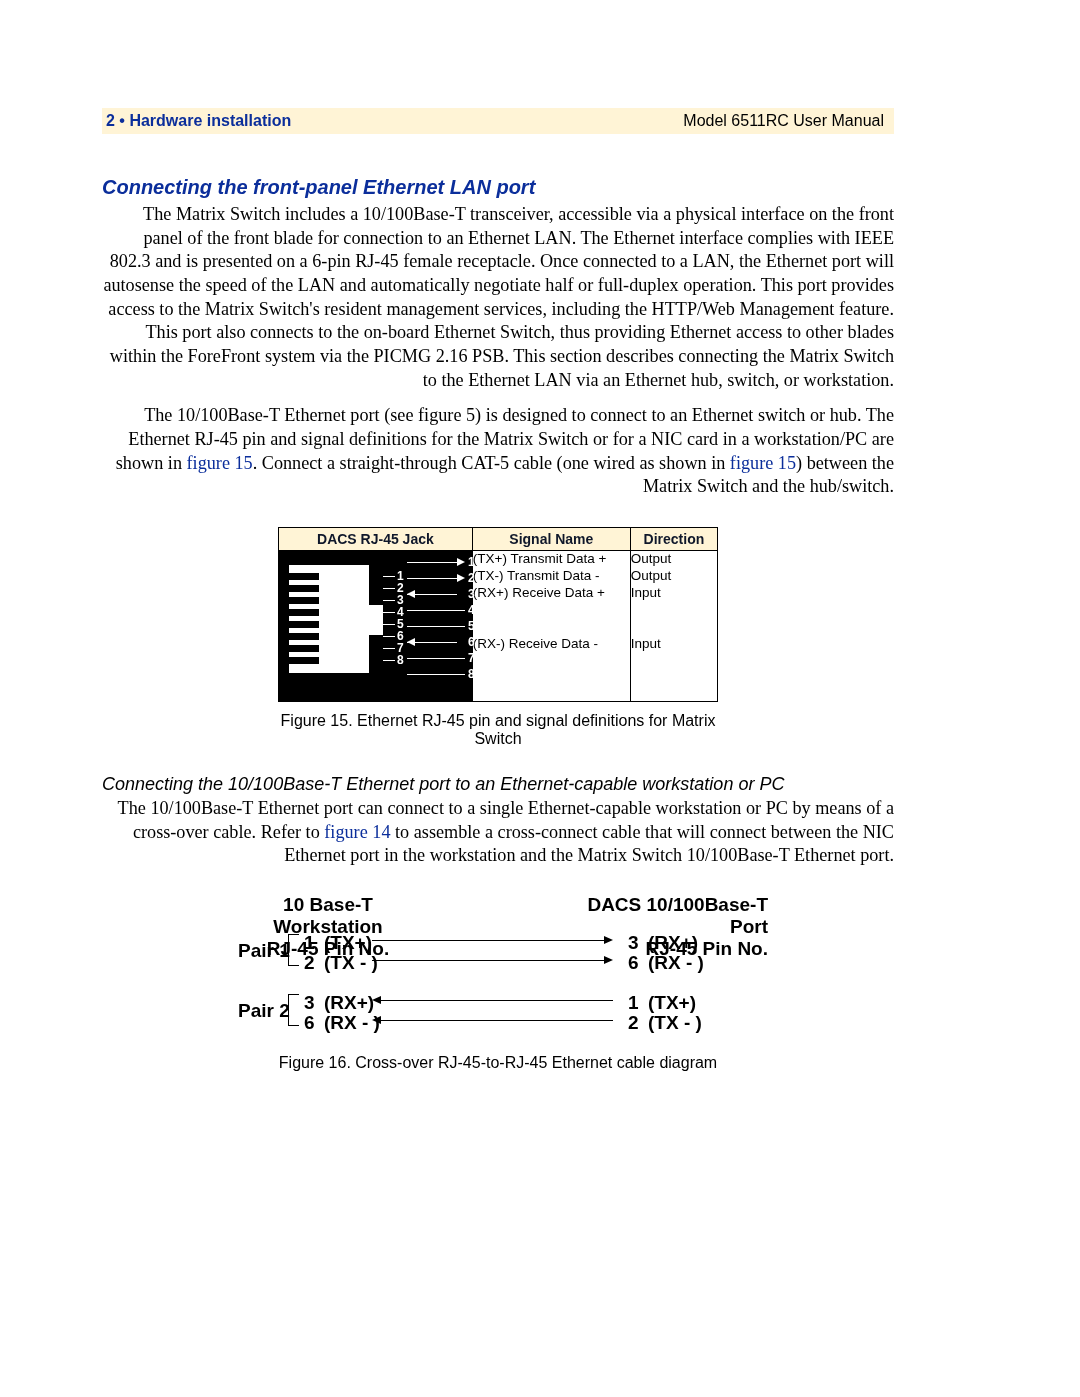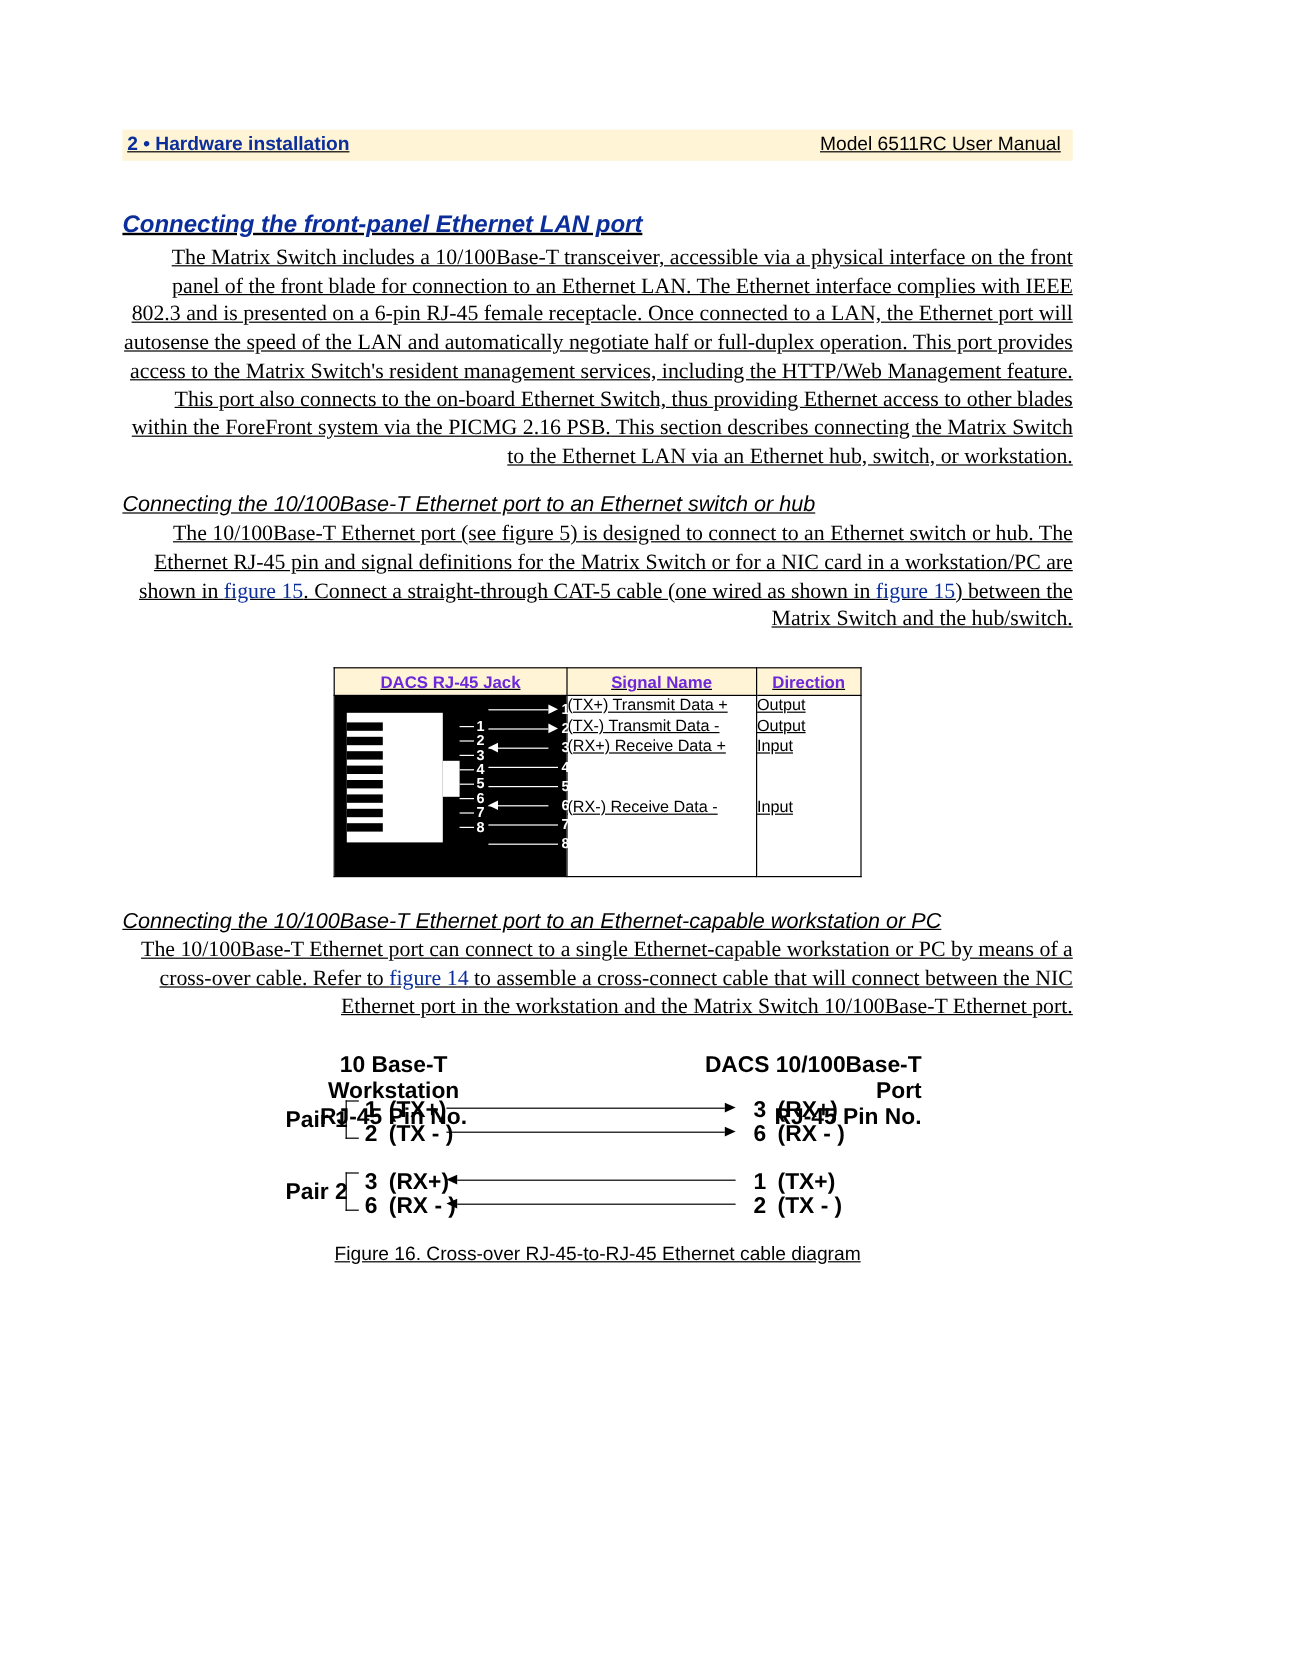--- a/index.html
+++ b/index.html
@@ -7,21 +7,20 @@
     background: #fff;
     font-family: "Times New Roman", Georgia, serif;
     color: #000;
   }
   .page {
     width: 996px;
     height: 1397px;
     position: relative;
     box-sizing: border-box;
     padding: 108px 102px 0 102px;
-    text-decoration: underline;
   }
   .header-bar {
     background: #fff4d6;
     height: 26px;
     display: flex;
     justify-content: space-between;
     align-items: center;
     padding: 0 10px 0 0;
     font-family: Arial, "Helvetica Neue", Helvetica, sans-serif;
     font-size: 16px;
@@ -70,21 +69,21 @@
     width: 440px;
     font-family: Arial, "Helvetica Neue", Helvetica, sans-serif;
     font-size: 14px;
   }
   .fig15 table {
     border-collapse: collapse;
     width: 100%;
   }
   .fig15 th {
     background: #fff4d6;
-    color: #6d28d9;
+    color: #0f172a;
     font-weight: bold;
     font-size: 14px;
     text-align: center;
     border: 1.5px solid #000;
     padding: 3px 4px;
   }
   .fig15 td {
     border-left: 1.5px solid #000;
     border-right: 1.5px solid #000;
     border-bottom: 1.5px solid #000;
@@ -218,21 +217,20 @@
 <div class="page">
 
   <div class="header-bar">
     <span class="header-left">2 • Hardware installation</span>
     <span class="header-right">Model 6511RC User Manual</span>
   </div>
 
   <div class="h2">Connecting the front-panel Ethernet LAN port</div>
   <p class="body-p">The Matrix Switch includes a 10/100Base-T transceiver, accessible via a physical interface on the front panel of the front blade for connection to an Ethernet LAN. The Ethernet interface complies with IEEE 802.3 and is presented on a 6-pin RJ-45 female receptacle. Once connected to a LAN, the Ethernet port will autosense the speed of the LAN and automatically negotiate half or full-duplex operation. This port provides access to the Matrix Switch's resident management services, including the HTTP/Web Management feature. This port also connects to the on-board Ethernet Switch, thus providing Ethernet access to other blades within the ForeFront system via the PICMG 2.16 PSB. This section describes connecting the Matrix Switch to the Ethernet LAN via an Ethernet hub, switch, or workstation.</p>
 
-  <div class="h3">Connecting the 10/100Base-T Ethernet port to an Ethernet switch or hub</div>
   <p class="body-p">
     <span>The 10/100Base-T Ethernet port (see figure 5) is designed to connect to an Ethernet switch or hub. The Ethernet RJ-45 pin and signal definitions for the Matrix Switch or for a NIC card in a workstation/PC are shown in </span><span class="link">figure 15</span><span>. Connect a straight-through CAT-5 cable (one wired as shown in </span><span class="link">figure 15</span><span>) between the Matrix Switch and the hub/switch.</span>
   </p>
 
   <div class="fig15">
     <table>
       <tbody>
           <tr>
         <th class="col1">DACS RJ-45 Jack</th>
         <th class="col2">Signal Name</th>
@@ -306,20 +304,21 @@
           <div class="sig-row">Output</div>
           <div class="sig-row">Output</div>
           <div class="sig-row">Input</div>
           <div class="sig-row"></div>
           <div class="sig-row"></div>
           <div class="sig-row">Input</div>
         </td>
       </tr>
     </tbody>
       </table>
+    <div class="fig-caption">Figure 15. Ethernet RJ-45 pin and signal definitions for Matrix Switch</div>
   </div>
 
   <div class="h3" style="margin-top:26px">Connecting the 10/100Base-T Ethernet port to an Ethernet-capable workstation or PC</div>
   <p class="body-p">
     <span>The 10/100Base-T Ethernet port can connect to a single Ethernet-capable workstation or PC by means of a cross-over cable. Refer to </span><span class="link">figure 14</span><span> to assemble a cross-connect cable that will connect between the NIC Ethernet port in the workstation and the Matrix Switch 10/100Base-T Ethernet port.</span>
   </p>
 
   <div class="fig16">
     <div class="hdr-l">
       <div>10 Base-T Workstation</div>

